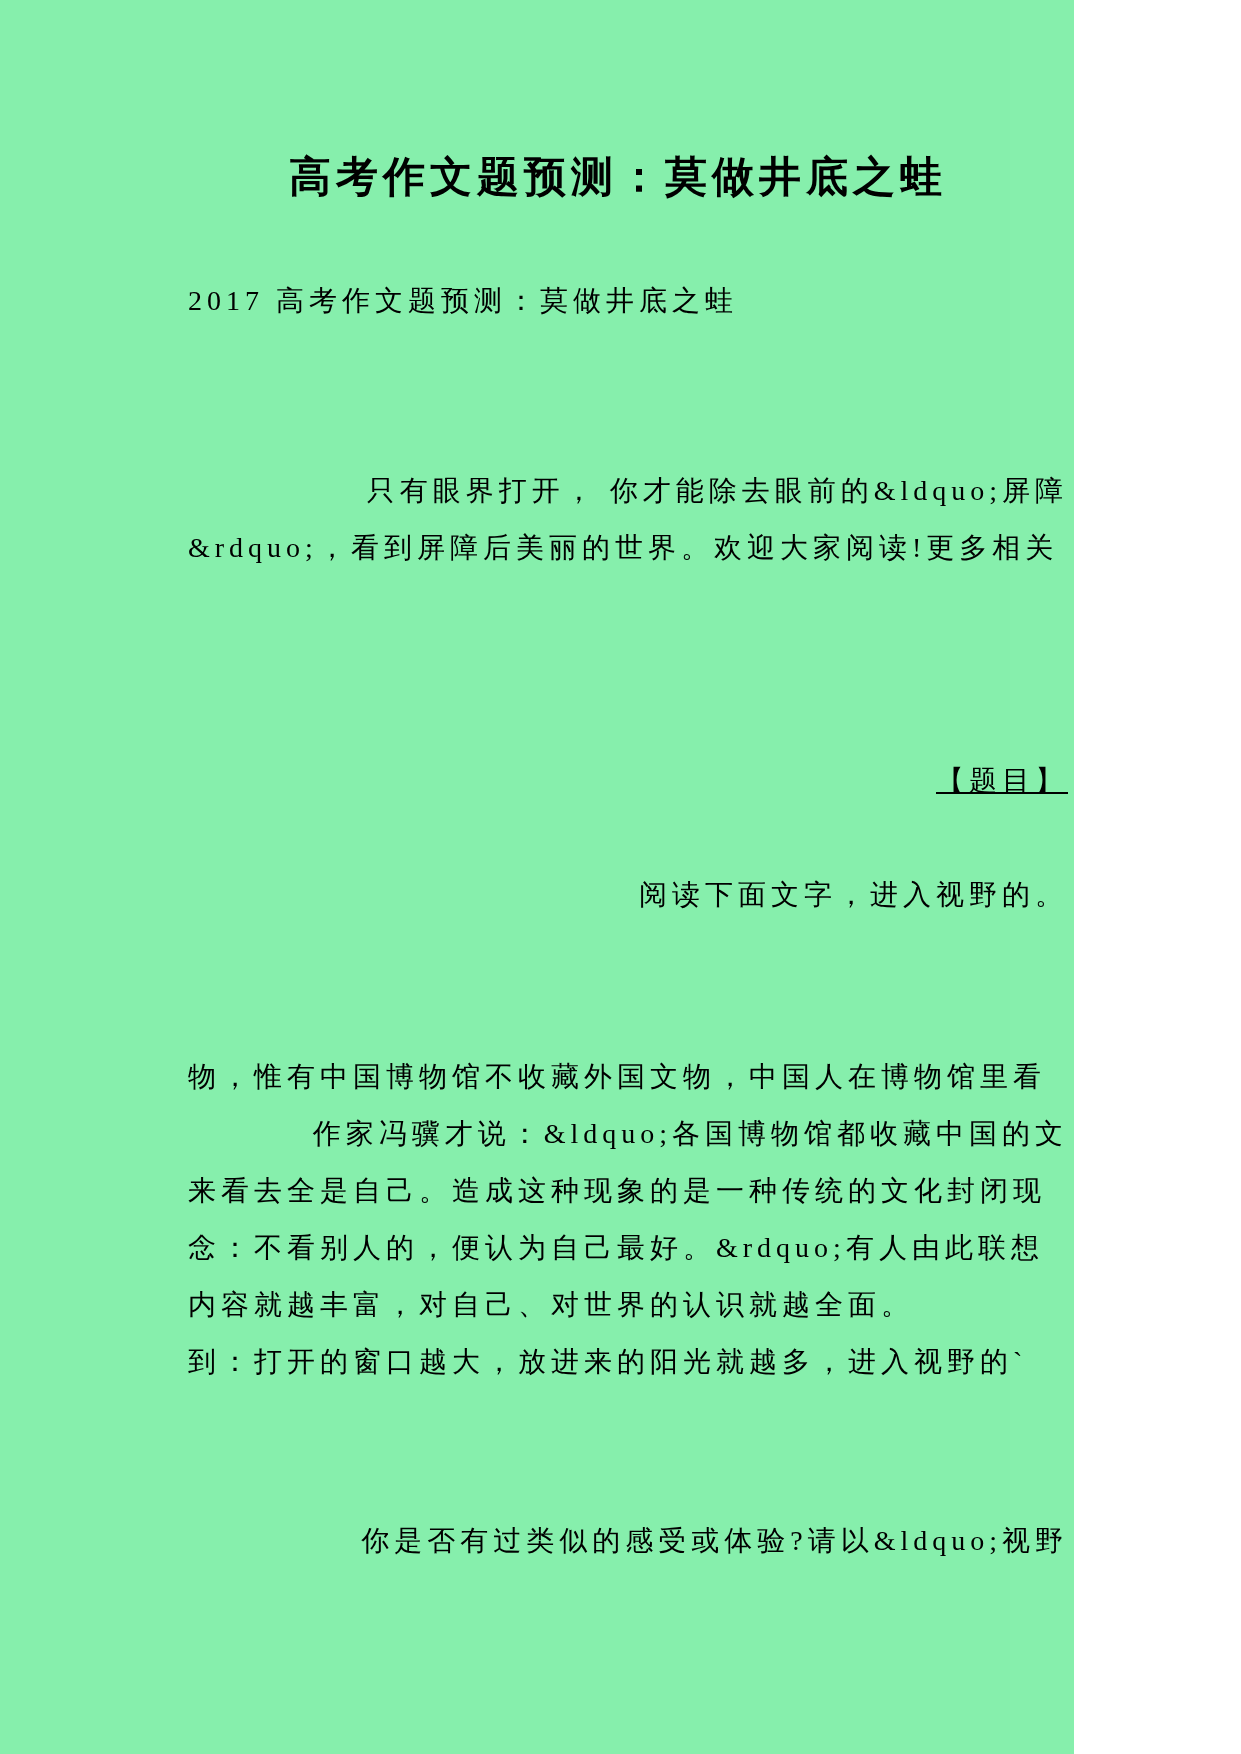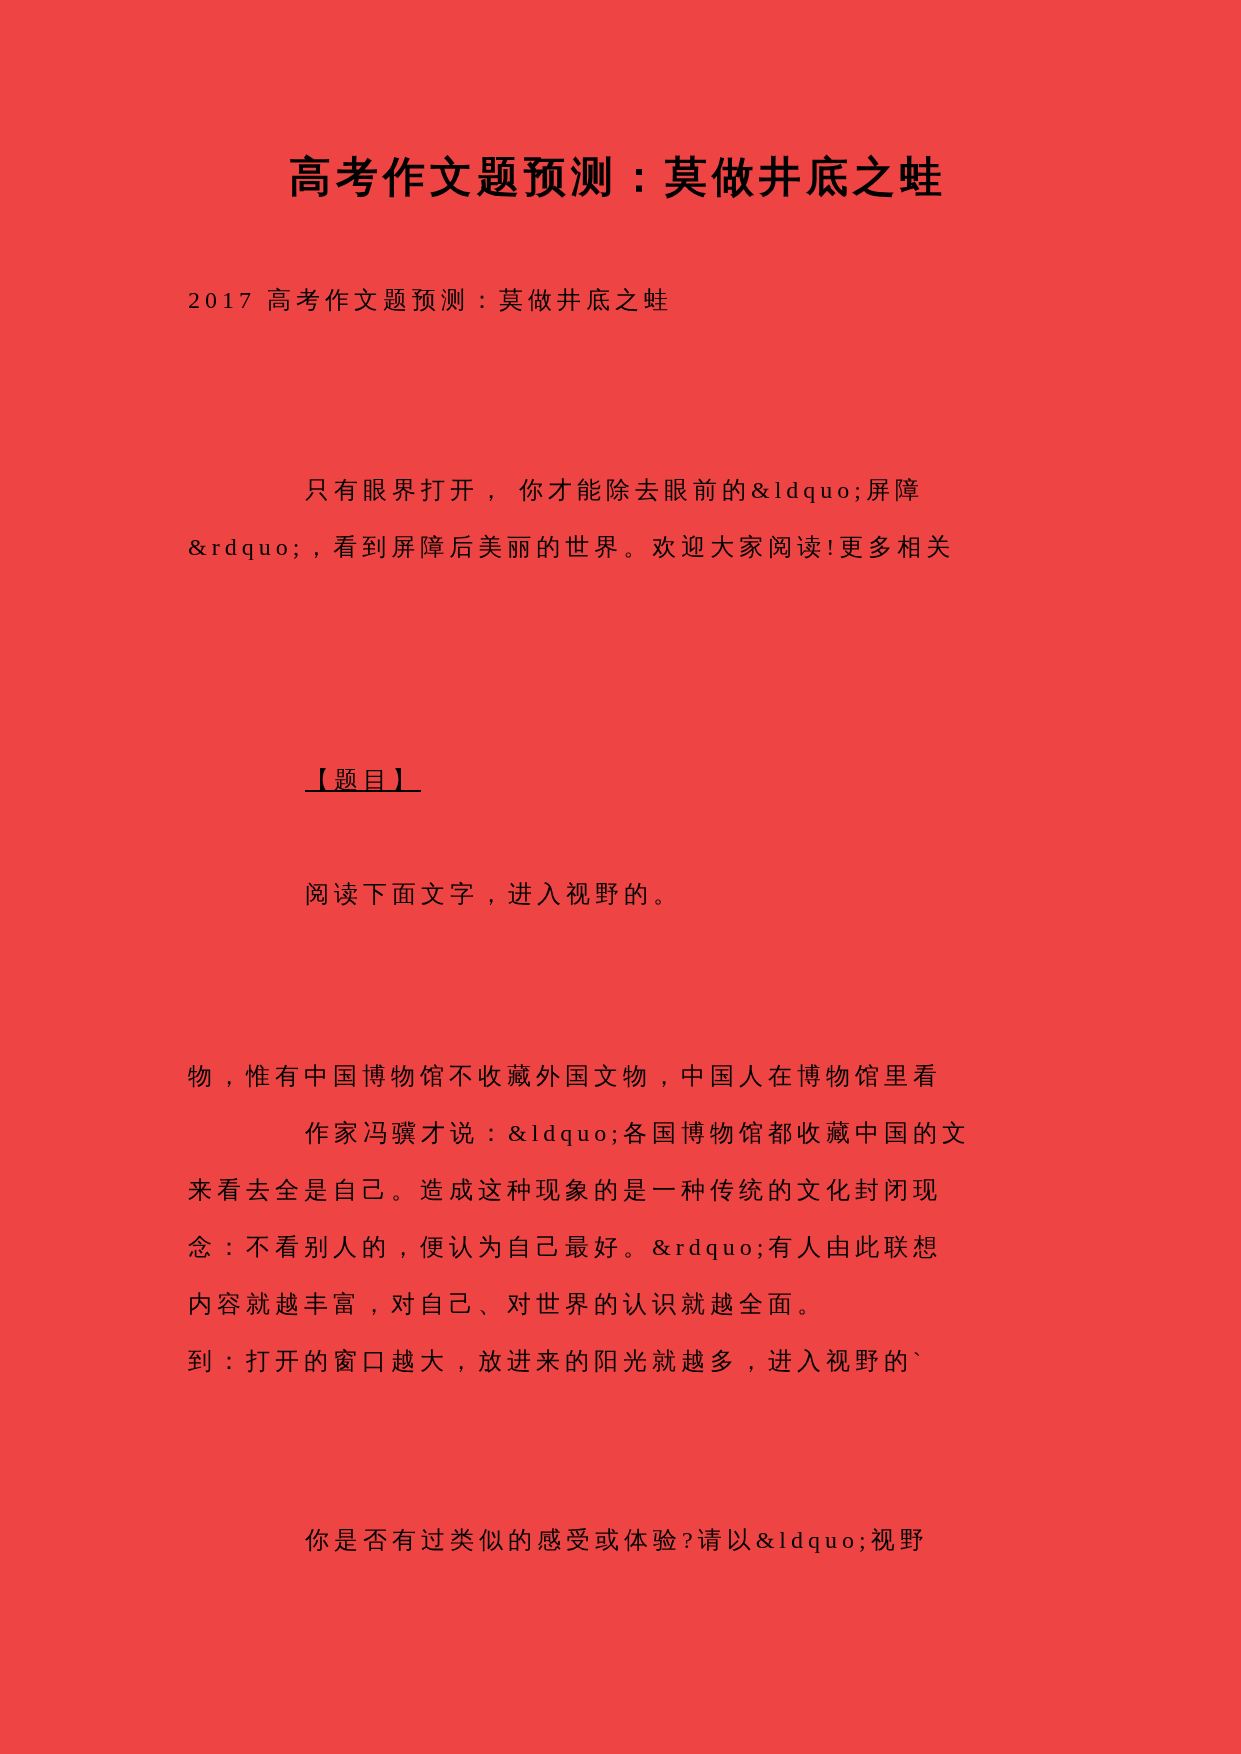--- a/index.html
+++ b/index.html
@@ -2,52 +2,53 @@
 <html><head>
 <meta charset="utf-8">
 <style>
   html, body {
     margin: 0;
     padding: 0;
     background: #ffffff;
   }
   .page {
     position: relative;
-    width: 1241px;
+    width: 1074px;
     height: 1754px;
-    background: #ef4444;
+    background: #86efac;
     color: #000000;
     font-family: "Liberation Serif", "DejaVu Serif", serif;
     overflow: hidden;
   }
   .doc-title {
     position: absolute;
     left: 188px;
     width: 860px;
     top: 144px;
     font-size: 42px;
     line-height: 66px;
     font-weight: bold;
     text-align: center;
     letter-spacing: 5px;
     white-space: nowrap;
   }
   .block {
     position: absolute;
     left: 188px;
     width: 880px;
-    font-size: 24px;
+    font-size: 28px;
     line-height: 57px;
     letter-spacing: 5px;
   }
   .line {
     white-space: pre;
   }
   .line.indent {
     text-indent: 117px;
+    text-align: right;
   }
 </style>
 </head>
 <body>
 
 <div class="page">
   <div class="doc-title">高考作文题预测：莫做井底之蛙</div>
   <div id="document-body">
       <div class="block" style="top: 272px;">
         <div class="line">2017 高考作文题预测：莫做井底之蛙</div>

